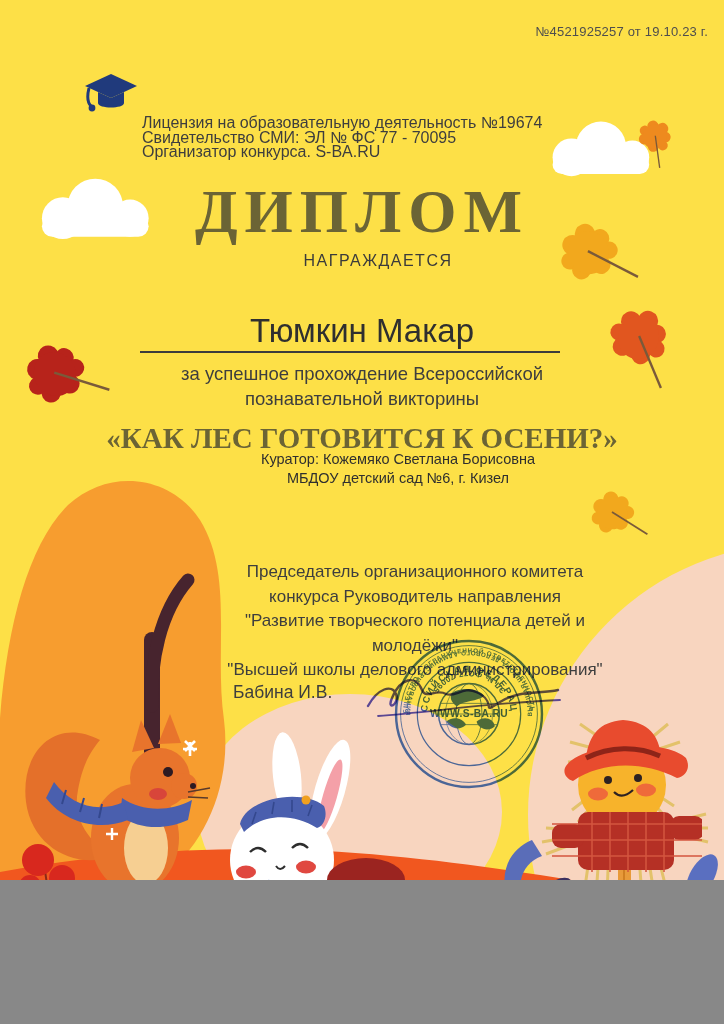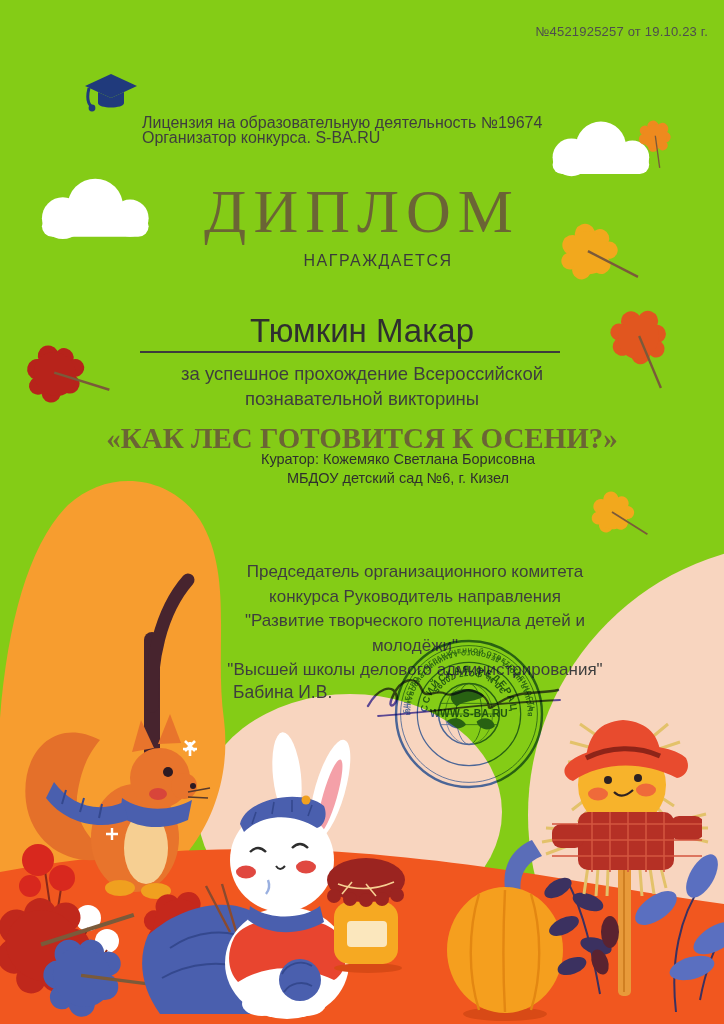--- a/index.html
+++ b/index.html
@@ -1,24 +1,24 @@
 <!DOCTYPE html>
 <html><head>
 <meta charset="utf-8">
 <style>
   html,body{margin:0;padding:0;}
   body{font-family:"Liberation Sans",sans-serif;background:#888;}
-  .page{position:relative;width:724px;height:1024px;margin:0 auto;background:#84cc16;overflow:hidden;}
+  .page{position:relative;width:724px;height:880px;margin:0 auto;background:#fde047;overflow:hidden;}
   .abs{position:absolute;}
   .scene{position:absolute;inset:0;pointer-events:none;}
   .cert-number{top:24px;right:16px;font-size:13px;color:#4e4e4e;letter-spacing:.2px;}
   .logo-row{top:72px;left:85px;display:flex;align-items:flex-start;gap:10px;}
   .org-name{color:#203a7c;font-weight:bold;font-size:16px;line-height:20px;letter-spacing:.2px;}
   .license{top:116px;left:142px;font-size:16px;line-height:14.5px;color:#3e3e3e;}
-  .title{top:176px;left:0;width:724px;text-align:center;font-family:"Liberation Serif",serif;font-weight:normal;font-size:62px;letter-spacing:7px;color:#6b6435;}
+  .title{top:176px;left:0;width:724px;text-align:center;font-family:"Liberation Serif",serif;font-weight:bold;font-size:62px;letter-spacing:7px;color:#6b6435;}
   .awarded{top:252px;left:16px;width:724px;text-align:center;font-size:16px;letter-spacing:1.5px;color:#3b3b3b;}
   .name{top:312px;left:0;width:724px;text-align:center;font-size:33px;color:#2f2f2f;}
   .rule{top:351px;left:140px;width:420px;height:2px;background:#3c3c3c;}
   .reason{top:361px;left:0;width:724px;text-align:center;font-size:18.5px;line-height:25px;color:#3e3e3e;}
   .quiz{top:422px;left:0;width:724px;text-align:center;font-family:"Liberation Serif",serif;font-weight:bold;font-size:29px;color:#6b6435;}
   .curator{top:450px;left:0;width:724px;text-align:center;font-size:14.5px;line-height:19px;color:#2f2f2f;font-weight:normal;margin-left:36px;}
   .committee{top:560px;left:200px;width:430px;font-size:17px;line-height:24.5px;color:#3e3e3e;text-align:center;}
   .sign-name{top:682px;left:233px;font-size:17.5px;color:#3e3e3e;}
   .stamp{left:393px;top:638px;width:152px;height:152px;mix-blend-mode:multiply;opacity:.93;}
   .sig{left:0;top:0;width:724px;height:1024px;mix-blend-mode:multiply;}
@@ -214,20 +214,21 @@
     <svg width="52" height="46" viewBox="0 0 52 46">
       <path d="M26 2 L52 14 L26 26 L0 14 Z" fill="#203a7c"></path>
       <path d="M13 20 v11 c0 6 26 6 26 0 v-11 l-13 6 Z" fill="#203a7c"></path>
       <path d="M4 16 c-2 8 -2 14 2 18" stroke="#203a7c" stroke-width="3" fill="none"></path>
       <circle cx="7" cy="36" r="3.4" fill="#203a7c"></circle>
     </svg>
   </div>
 
   <div class="abs license">
     <div>Лицензия на образовательную деятельность №19674</div>
+    <div>Свидетельство СМИ: ЭЛ № ФС 77 - 70095</div>
     <div>Организатор конкурса. S-BA.RU</div>
   </div>
 
   <div class="abs title">ДИПЛОМ</div>
   <div class="abs awarded">НАГРАЖДАЕТСЯ</div>
   <div class="abs name">Тюмкин Макар</div>
   <div class="abs rule"></div>
   <div class="abs reason">
     <div>за успешное прохождение Всероссийской</div>
     <div>познавательной викторины</div>

